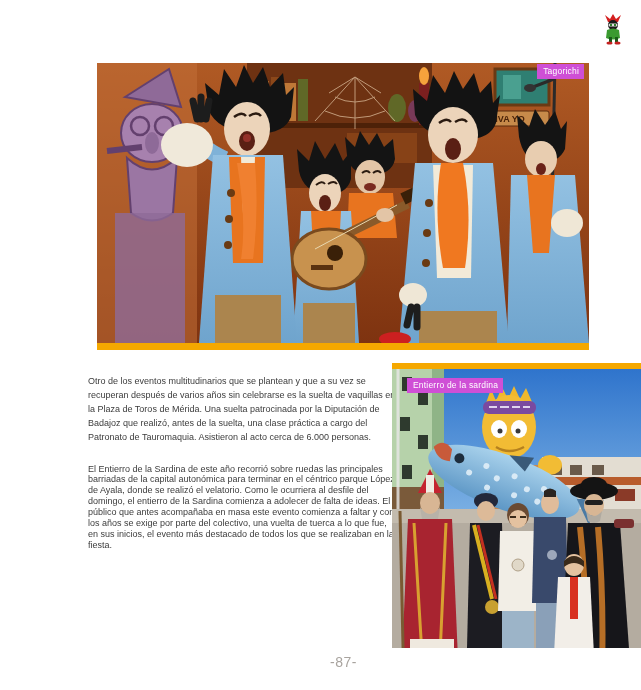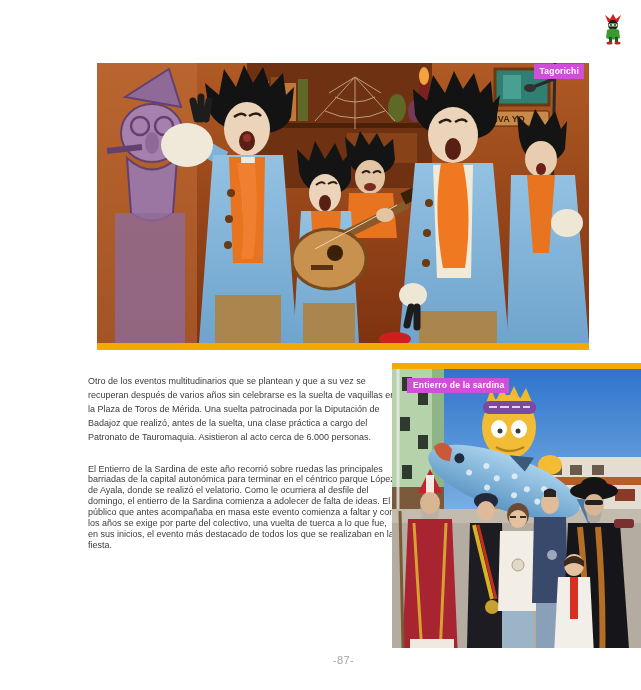--- a/index.html
+++ b/index.html
@@ -11,37 +11,37 @@
   .logo{position:absolute;left:602px;top:14px;width:24px;height:31px;}
   
   .main-photo{position:absolute;left:97px;top:63px;width:492px;height:280px;overflow:hidden;background:#8a3c16;}
   .main-photo-bar{position:absolute;left:97px;top:343px;width:492px;height:7px;background:#f5a800;}
   
   .sec-photo-bar{position:absolute;left:392px;top:363px;width:249px;height:6px;background:#f5a800;}
   .sec-photo{position:absolute;left:392px;top:369px;width:249px;height:279px;overflow:hidden;background:#3d82d2;}
   
   .tag{
     position:absolute;background:#cf4fd6;color:#ffffff;
-    font-size:8.5px;font-weight:700;letter-spacing:.2px;
+    font-size:8.5px;font-weight:400;letter-spacing:.2px;
     padding:3px 5px 3px 6px;line-height:1;white-space:nowrap;
   }
   .tag-main{top:1px;right:5px;}
   .tag-sec{top:9px;left:15px;}
   
   .article{
     position:absolute;left:88px;top:375px;width:309px;
     color:#3c3c3c;font-size:9px;
   }
   .article p{margin:0;}
   .article p.p1{line-height:13.9px;}
   .article p.p2{margin-top:19px;line-height:10.9px;}
   
   .page-number{
     position:absolute;left:88px;top:654px;width:511px;
-    text-align:center;color:#a8a39e;font-size:11px;letter-spacing:.5px;
+    text-align:center;color:#a8a39e;font-size:14px;letter-spacing:.5px;
   }
   svg{display:block;}
 </style>
 </head>
 <body>
 
 <div class="page">
 
   <div class="logo">
     <svg width="24" height="31" viewBox="0 0 24 31">

